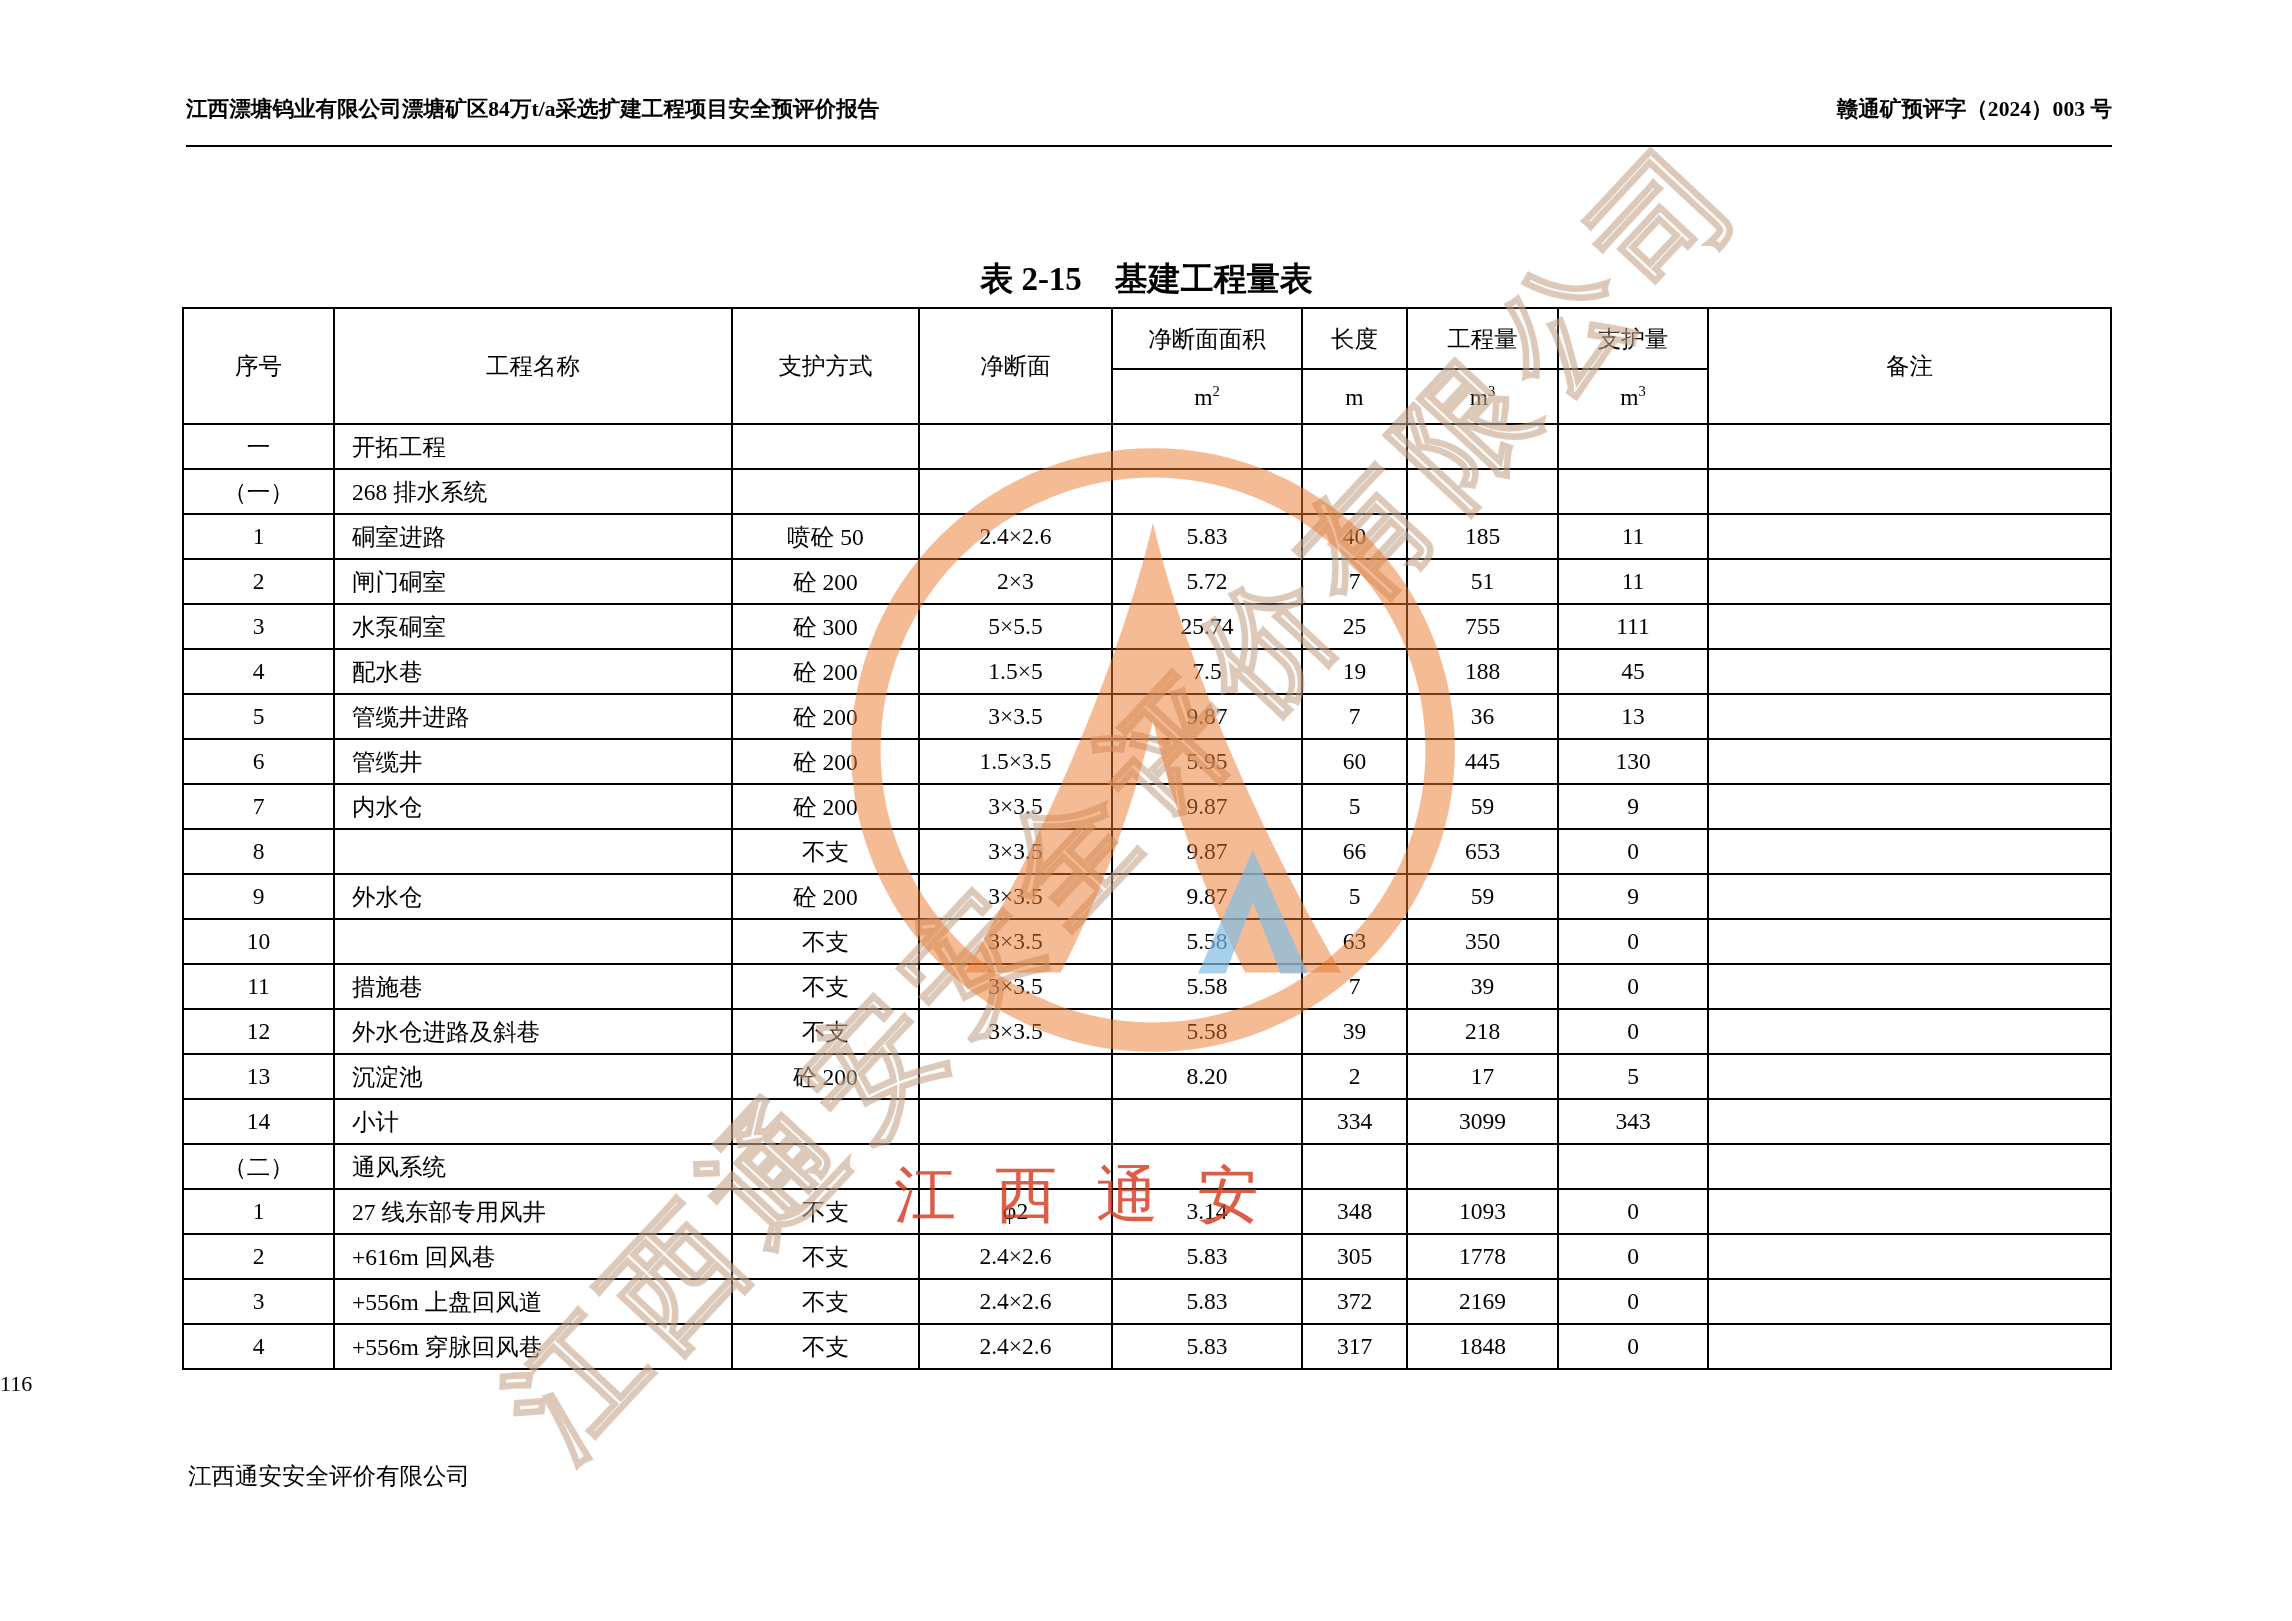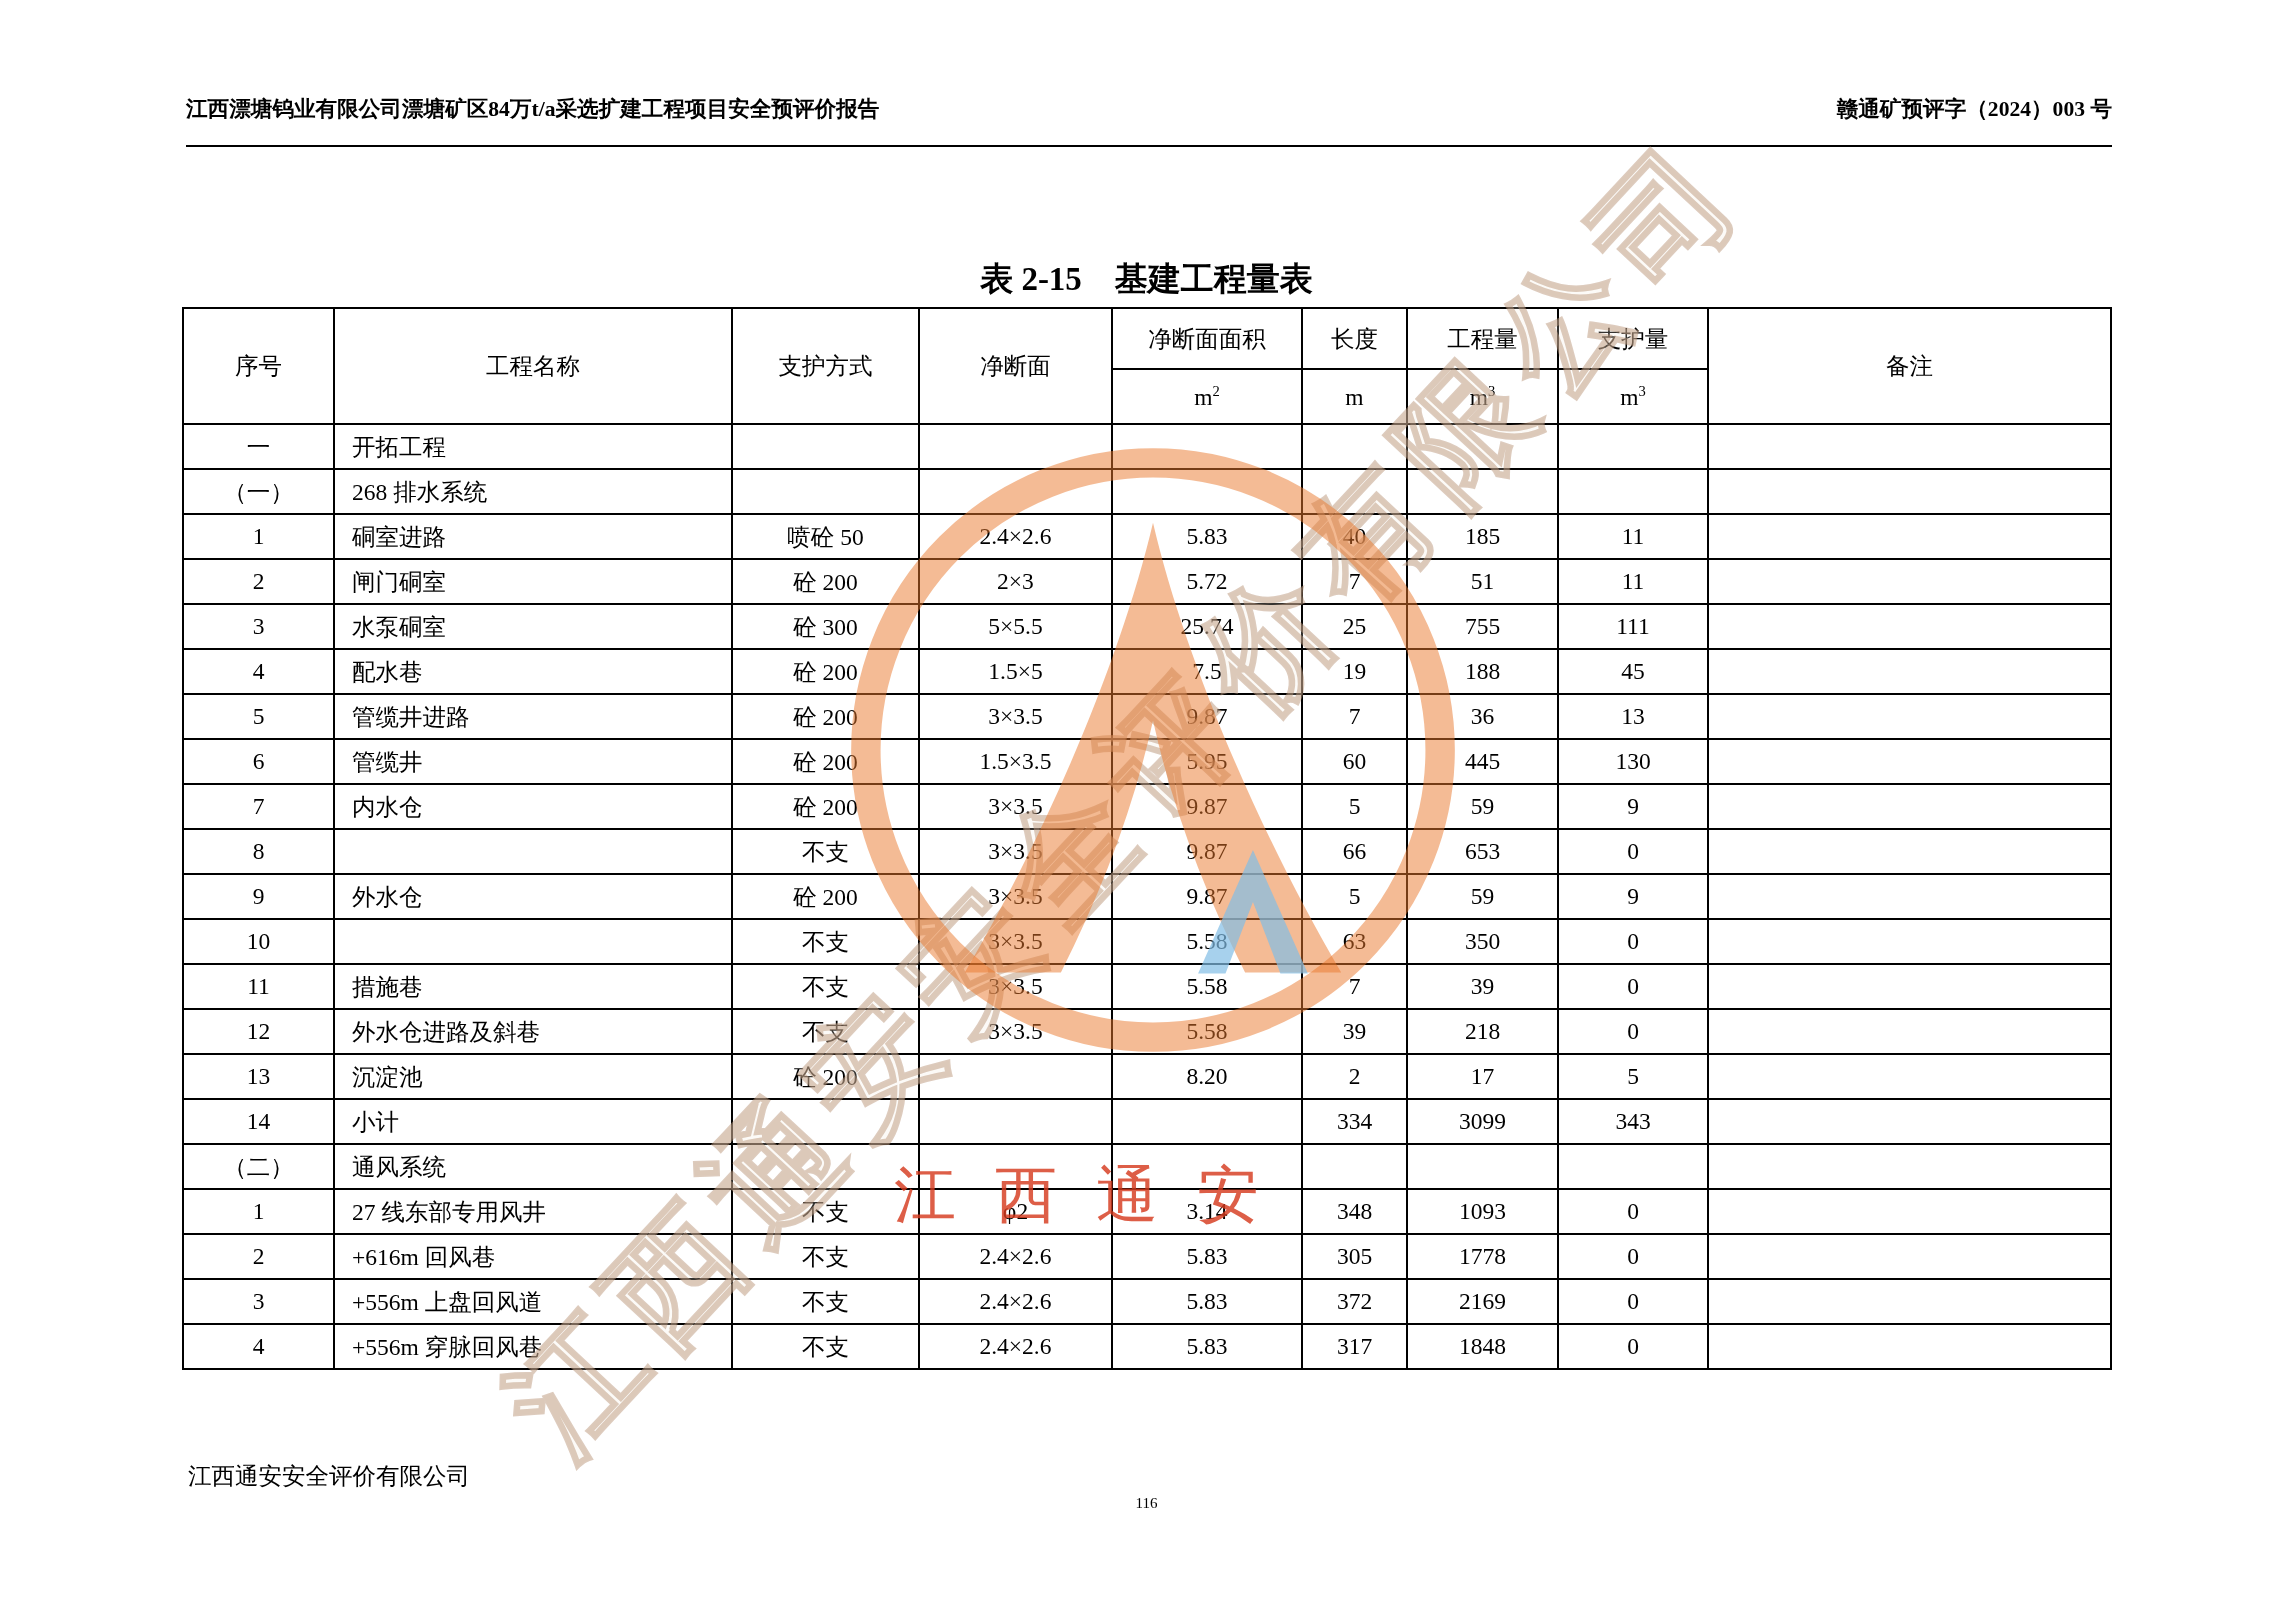--- a/index.html
+++ b/index.html
@@ -54,21 +54,21 @@
     color:rgba(242,230,219,0.22);
     -webkit-text-stroke:2.5px rgba(187,152,124,0.5);
   }
   .wm-logo{left:810px;top:407px;z-index:9;}
   .wm-red{
     left:894px;top:1153px;z-index:10;
     font-size:62px;font-weight:400;letter-spacing:39px;white-space:nowrap;
     color:rgba(214,58,31,0.82);
   }
   
-  .page-num{position:absolute;top:1495px;left:0;width:100%;text-align:center;font-size:15px;}
+  .page-num{position:absolute;top:1371px;left:0;width:100%;text-align:left;font-size:22px;}
   .footer-company{position:absolute;top:1460px;left:188px;font-size:23.5px;}
 </style>
 </head>
 <body>
 
 <div class="page">
 
   <div class="header">
     <span>江西漂塘钨业有限公司漂塘矿区84万t/a采选扩建工程项目安全预评价报告</span>
     <span>赣通矿预评字（2024）003 号</span>

